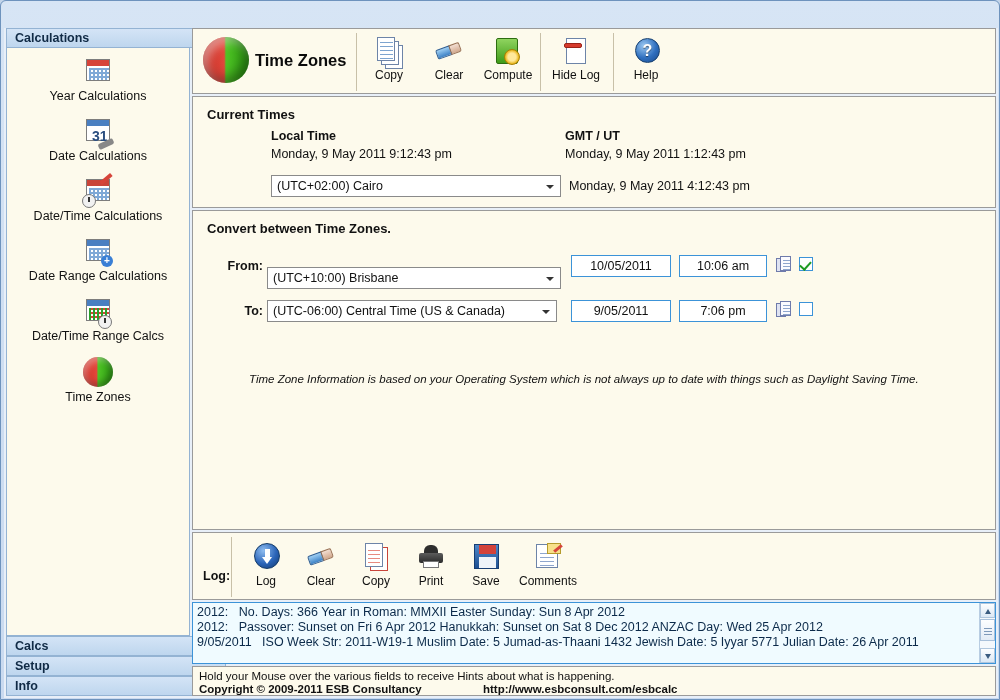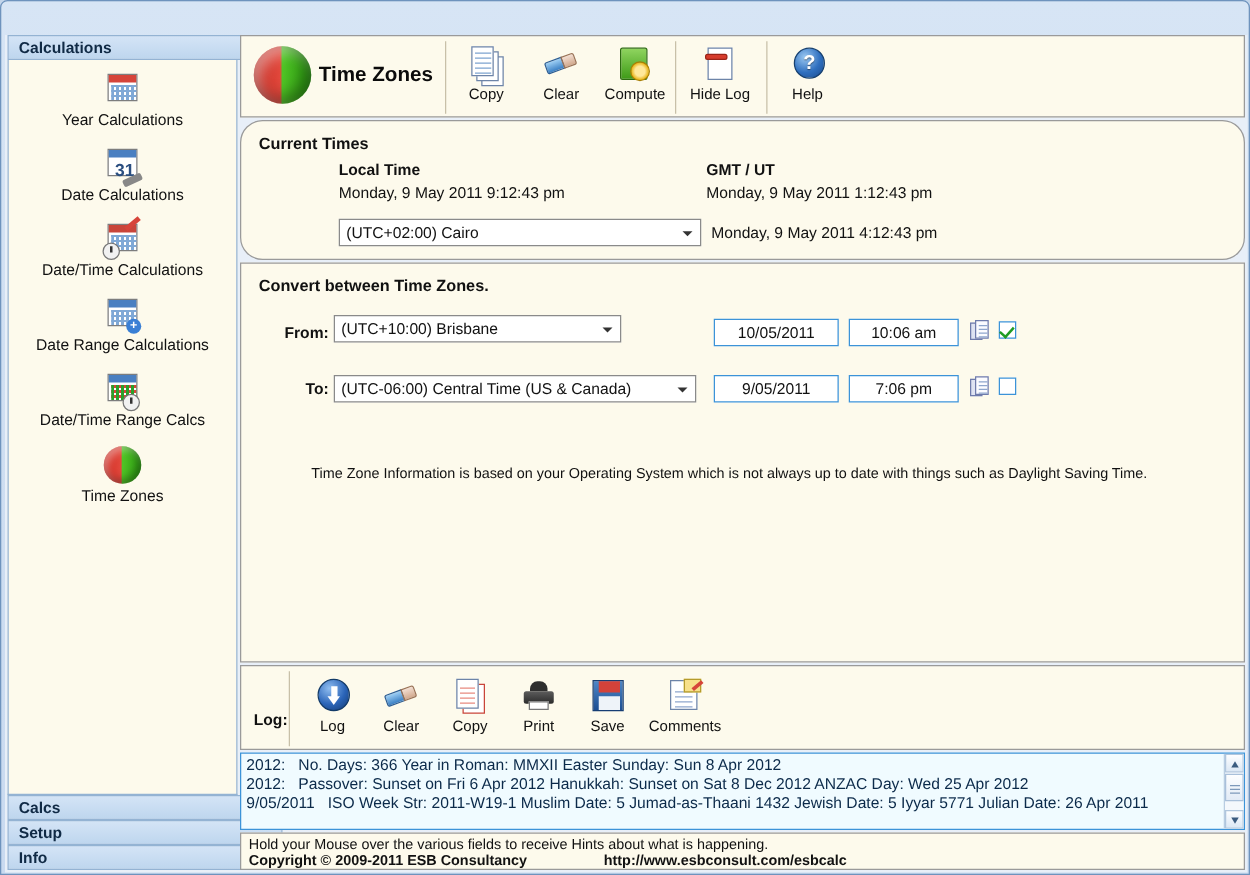--- a/index.html
+++ b/index.html
@@ -229,21 +229,21 @@
     background:#d63b2c; border:1px solid #9a2318; border-radius:2px; }
   .icon-help {
     position:absolute; left:5px; top:3px; width:25px; height:25px; border-radius:50%;
     background: radial-gradient(circle at 35% 30%, #9cc9f2 0%, #2f6fbf 55%, #1b4a8c 100%);
     border:1px solid #17406f;
     color:#fff; font-weight:bold; font-size:16px; text-align:center; line-height:24px;
     text-shadow: 0 1px 1px rgba(0,0,0,0.5);
   }
 
   
-  #grp-current { left: 0; top: 68px; width: 804px; height: 112px; border-radius: 18px; }
+  #grp-current { left: 0; top: 68px; width: 804px; height: 112px; }
   .grp-title {
     position:absolute; left: 14px; top: 10px;
     font-size: 13px; font-weight: bold; color:#111;
   }
   .sub-label { position:absolute; font-size:12.5px; font-weight:bold; color:#111; }
   .sub-value { position:absolute; font-size:12.5px; color:#111; white-space:nowrap;}
 
   
   .combo {
     position: absolute; height: 22px;
@@ -288,21 +288,21 @@
     background: #fff; border: 1px solid #3c93d8; cursor: pointer;
   }
   .chk.checked:after {
     content:""; position:absolute; left:2px; top:1px;
     width: 5px; height: 9px;
     border: solid #1f9b23; border-width: 0 2.5px 2.5px 0;
     transform: rotate(42deg);
   }
   #tz-note {
     position: absolute; left: 56px; top: 162px;
-    font-size: 11.5px; color:#111;
+    font-size: 11.5px; font-style: italic; color:#111;
     white-space: nowrap;
   }
 
   
   #grp-logbar { left: 0; top: 504px; width: 804px; height: 68px; }
   #log-label { position:absolute; left:10px; top:36px; font-size:12.5px; font-weight:bold; color:#111; }
   #logbar-sep { position:absolute; left:38px; top:4px; width:1px; height:60px; background:#c8c0a8; }
   .lb-btn { position:absolute; top:8px; width:58px; height:52px; text-align:center; cursor:pointer; }
   .lb-btn .lb-icon { width:32px; height:32px; margin:0 auto; position:relative; }
   .lb-btn .lb-label { font-size:12px; color:#111; margin-top:1px; }
@@ -537,21 +537,21 @@
           <span>(UTC+02:00) Cairo</span>
           <span class="arrow"></span>
         </div>
         <div class="sub-value" style="left:376px; top:82px">Monday, 9 May 2011 4:12:43 pm</div>
       </div>
 
       <div class="group" id="grp-convert">
         <div class="grp-title">Convert between Time Zones.</div>
 
         <div class="row-label" style="left:10px; top:48px; width:60px">From:</div>
-        <div class="combo" style="left:74px; top:41px; width:230px">
+        <div class="combo" style="left:74px; top:56px; width:294px">
           <span>(UTC+10:00) Brisbane</span>
           <span class="arrow"></span>
         </div>
         <div class="field" style="left:378px; top:44px; width:100px">10/05/2011</div>
         <div class="field" style="left:486px; top:44px; width:88px">10:06 am</div>
         <div class="copybtn" style="left:583px; top:45px">
           <div class="p1"></div>
           <div class="p2">
               <div class="l" style="top:3px"></div>
               <div class="l" style="top:6px"></div>

